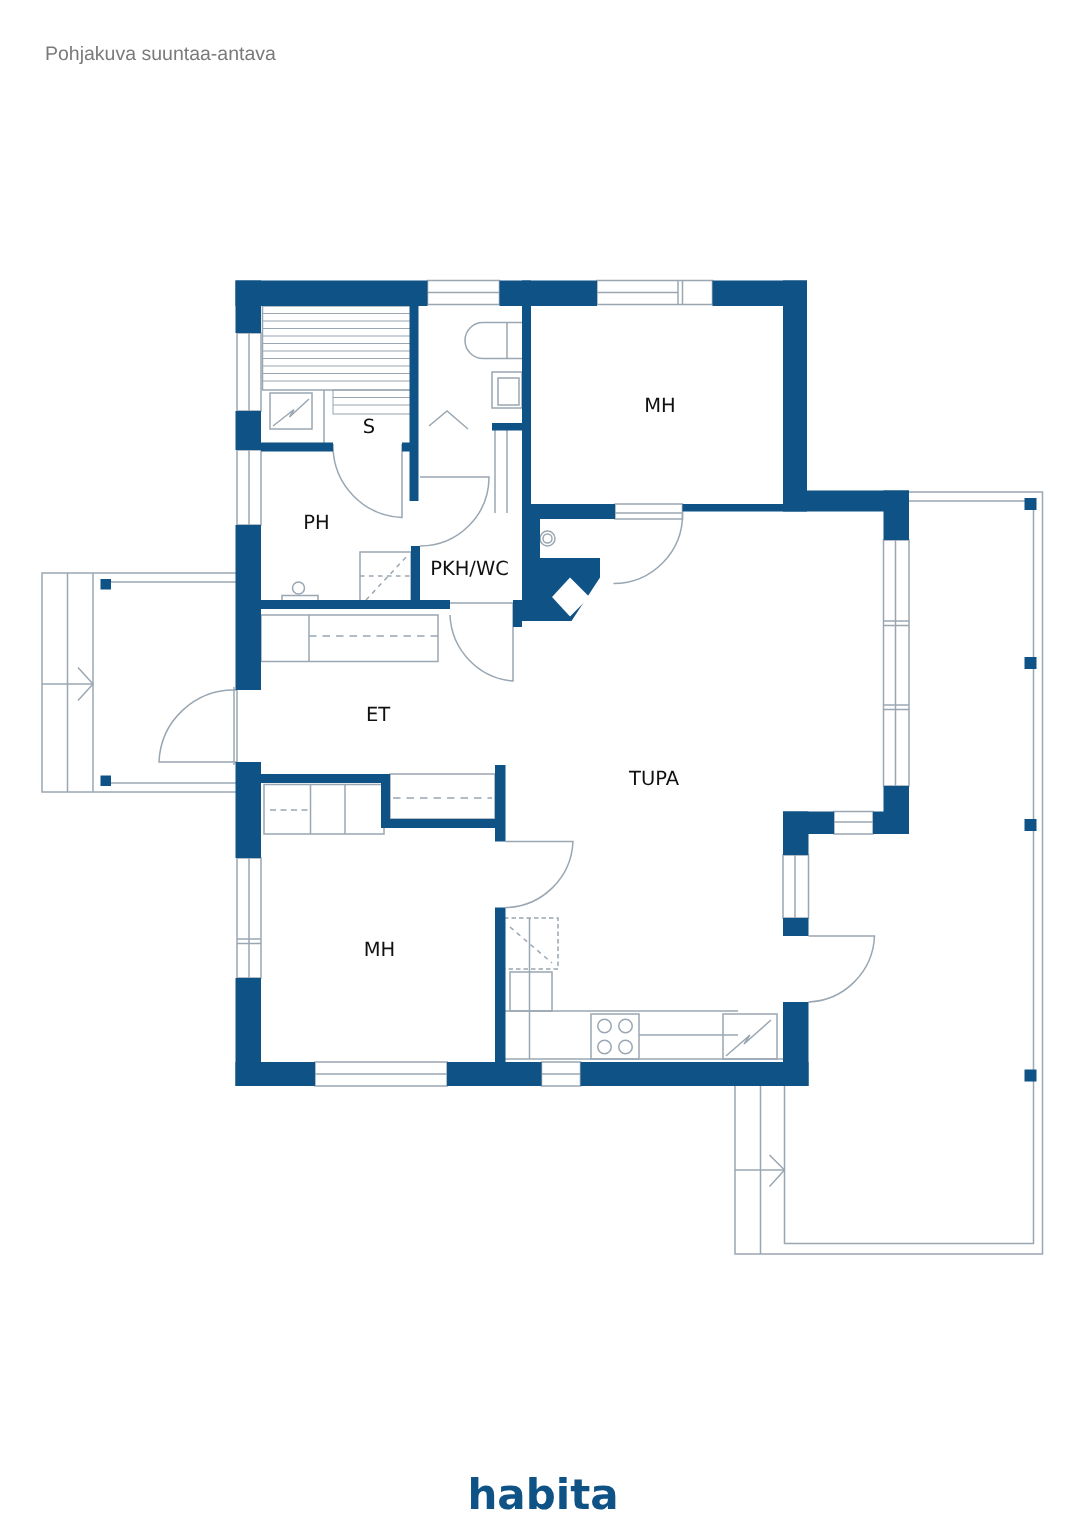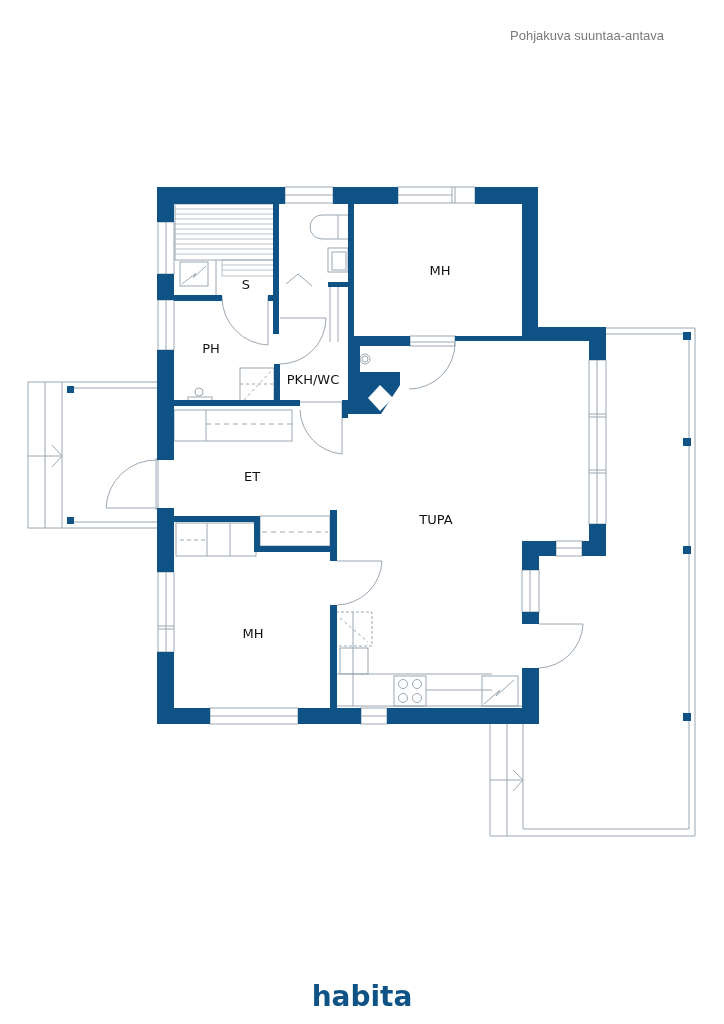--- a/index.html
+++ b/index.html
@@ -1,17 +1,17 @@
 <!DOCTYPE html>
 <html><head>
 <meta charset="utf-8">
 <style>
   html, body { margin: 0; padding: 0; background: #ffffff; }
   body { width: 724px; height: 1024px; position: relative; overflow: hidden; font-family: "Liberation Sans", sans-serif; }
-  .caption { position: absolute; top: 28px; left: 0; width: 664px; text-align: right; font-size: 13px; color: #7a7a7a; }
+  .caption { position: absolute; top: 28px; left: 0; width: 664px; text-align: left; font-size: 13px; color: #7a7a7a; padding-left: 30px; }
   .plan { position: absolute; left: 0; top: 0; }
   .room-label { font-family: "DejaVu Sans", sans-serif; font-size: 13px; fill: #111; text-anchor: middle; dominant-baseline: middle; }
   .logo { position: absolute; top: 980px; left: 0; width: 724px; text-align: center; font-family: "DejaVu Sans", sans-serif; font-weight: bold; font-size: 28px; color: #0f5286; letter-spacing: 0px; }
 </style>
 </head>
 <body>
 
 <div class="caption">Pohjakuva suuntaa-antava</div>
 
 <svg class="plan" width="724" height="1024" viewBox="0 0 724 1024" xmlns="http://www.w3.org/2000/svg">

